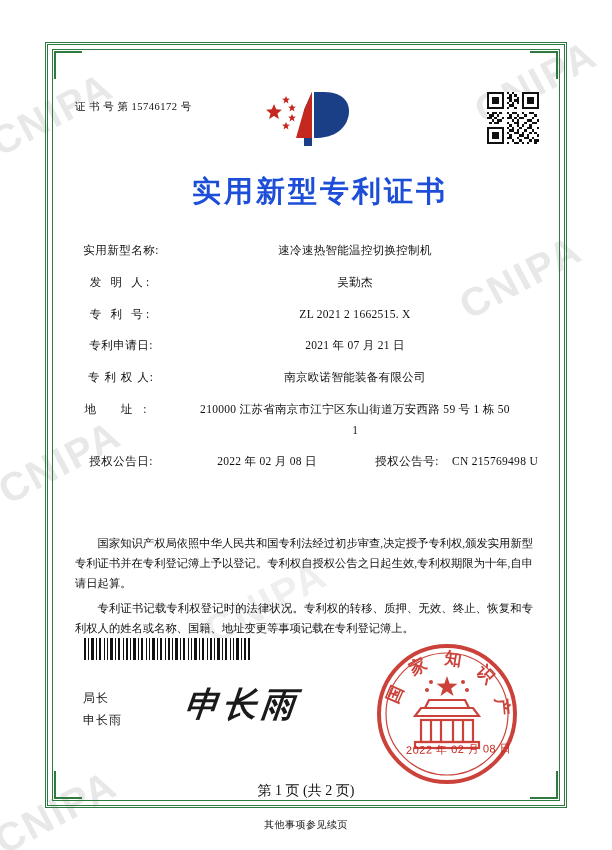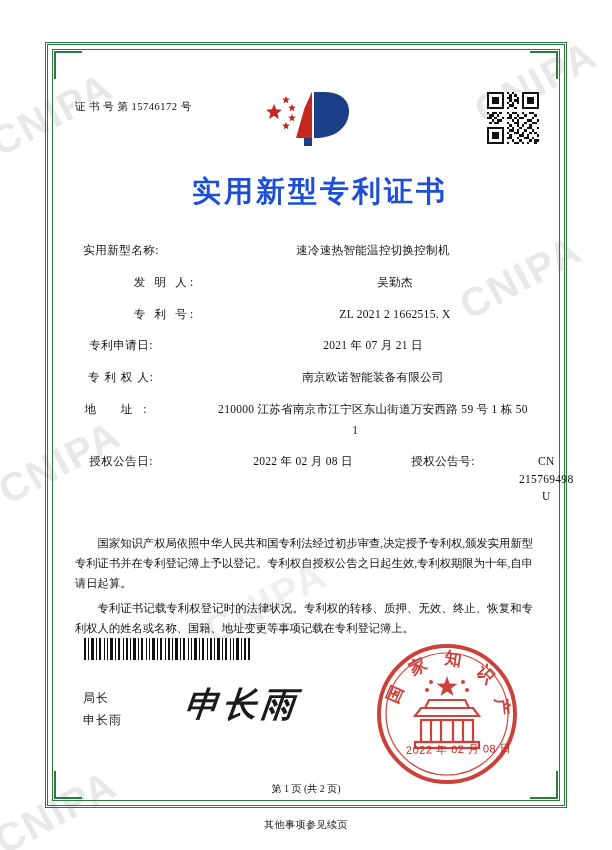--- a/index.html
+++ b/index.html
@@ -134,27 +134,26 @@
   .row .lbl {
     width: 92px;
     flex: none;
     color: #111;
     letter-spacing: 0.5px;
   }
   .row .val {
     flex: 1;
     color: #111;
     letter-spacing: 0.3px;
-    margin-left: 36px;
   }
   .row .val2 {
     width: 200px;
     flex: none;
   }
-  .lbl.sp3 { letter-spacing: 3.2px; margin-left: 44px; }
+  .lbl.sp3 { letter-spacing: 3.2px; }
   .lbl.sp1 { letter-spacing: 1px; }
   .lbl.sp0 { letter-spacing: 0.5px; }
   .lbl.sp8 { letter-spacing: 11px; }
 
   .addr-second {
     margin-left: 92px;
     margin-top: -11px;
     margin-bottom: 14.5px;
     font-size: 11.5px;
   }
@@ -224,21 +223,21 @@
     font-family: "Liberation Sans", sans-serif;
     transform: rotate(-1deg);
   }
 
   .page-no {
     position: absolute;
     left: 0;
     right: 0;
     top: 740px;
     text-align: center;
-    font-size: 10px;
+    font-size: 14px;
     color: #111;
   }
 
   .footer-note {
     position: absolute;
     left: 0;
     right: 0;
     top: 818px;
     text-align: center;
     font-size: 10px;

